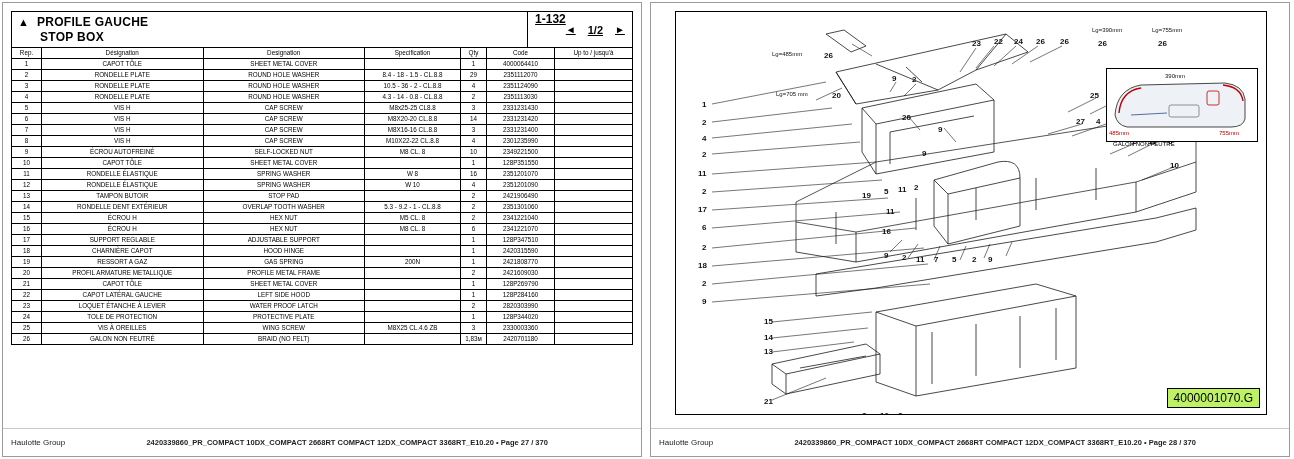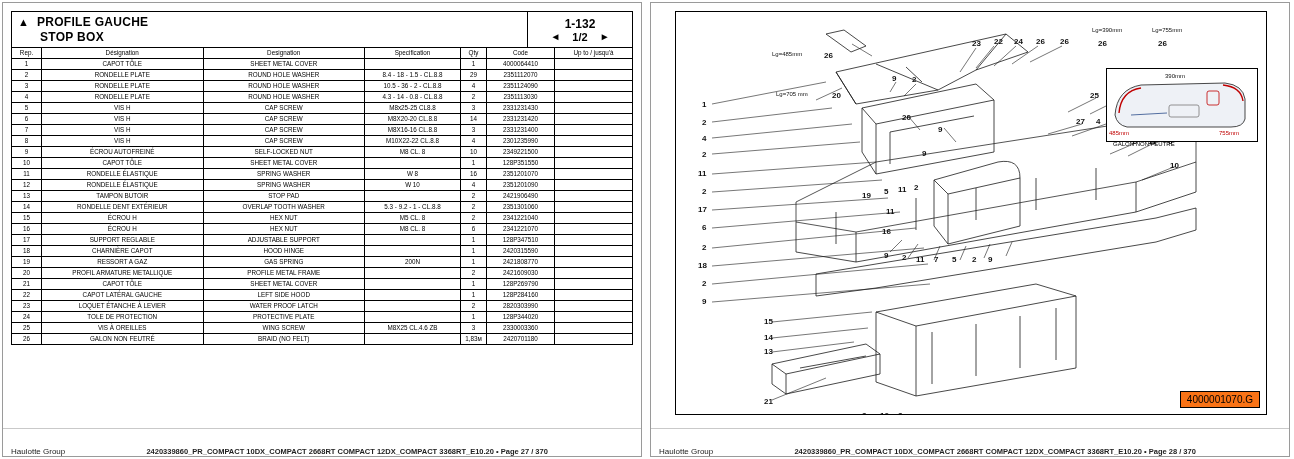--- a/index.html
+++ b/index.html
@@ -4,36 +4,36 @@
 <style>
   html,body{margin:0;padding:0;background:#ffffff;}
   body{width:1294px;height:459px;font-family:"Liberation Sans",sans-serif;color:#000;}
   .sheet{position:relative;width:1294px;height:459px;display:flex;gap:8px;padding:0;box-sizing:border-box;}
 
   .page{position:relative;background:#fff;border:1px solid #9a9a9a;box-sizing:border-box;}
   .page-left{width:640px;height:455px;margin:2px 0 0 2px;}
   .page-right{width:640px;height:455px;margin:2px 0 0 0;}
 
   
-  .footer{position:absolute;left:0;right:0;bottom:0;height:28px;border-top:1px solid #c9c9c9;display:flex;align-items:flex-end;justify-content:space-between;padding:0 8px;box-sizing:border-box;font-size:7.5px;color:#333;}
+  .footer{position:absolute;left:0;right:0;bottom:0;height:28px;border-top:1px solid #c9c9c9;display:flex;align-items:flex-end;justify-content:space-between;padding:9px 8px;box-sizing:border-box;font-size:7.5px;color:#333;}
   .footer .brand{font-size:8px;color:#222;}
   .footer .ref{font-size:7.5px;color:#222;font-weight:bold;}
 
   
   .tbl-wrap{position:absolute;left:8px;top:8px;right:8px;}
   table.parts{border-collapse:collapse;width:100%;table-layout:fixed;}
   table.parts td,table.parts th{border:1px solid #000;font-size:6.3px;line-height:1.05;padding:1px 2px;text-align:center;vertical-align:middle;height:11px;box-sizing:border-box;}
   .hdr-row td{font-size:6.8px;font-weight:normal;background:#fff;height:13px;}
   .title-block{border:1px solid #000;border-bottom:none;display:flex;align-items:stretch;}
   .title-left{flex:1;padding:3px 6px;display:flex;flex-direction:column;justify-content:center;gap:1px;border-right:1px solid #000;}
   .title-row{display:flex;align-items:center;gap:8px;}
   .tri{font-size:11px;line-height:1;}
   .t-fr{font-size:12px;font-weight:bold;letter-spacing:.3px;}
   .t-en{font-size:12px;font-weight:bold;letter-spacing:.3px;padding-left:22px;}
-  .title-right{width:104px;display:flex;flex-direction:column;align-items:center;justify-content:center;font-weight:bold;font-size:11px;}
+  .title-right{width:104px;display:flex;flex-direction:row;justify-content:center;font-weight:bold;font-size:11px;text-decoration:underline;}
   .pg-top{font-size:12px;font-weight:bold;}
   .pg-bot{display:flex;align-items:center;gap:12px;font-size:11px;}
   .arw{font-size:10px;}
   .col-rep{width:30px;}
   .col-qty{width:26px;}
   .col-code{width:68px;}
   .col-upto{width:78px;}
   .col-spec{width:96px;}
   .tiny{font-size:5px;}
 
@@ -521,21 +521,21 @@
           </g>
           <g fill="#111">
             <text class="dim" x="58" y="9">390mm</text>
             <text class="dim" x="2" y="66" fill="#c00000">485mm</text>
             <text class="dim" x="112" y="66" fill="#c00000">755mm</text>
           </g>
         </svg>
         <div style="position:absolute;left:6px;top:72px;font-size:6px;">GALON NON FEUTRE</div>
       </div>
 
-      <div style="position:absolute;right:6px;bottom:6px;border:1px solid #000;background:#f97316;padding:2px 6px;font-size:10px;">4000001070.G</div>
+      <div style="position:absolute;right:6px;bottom:6px;border:1px solid #000;background:#bef264;padding:2px 6px;font-size:12px;">4000001070.G</div>
     </div>
 
     <div class="footer">
       <span class="brand">Haulotte Group</span>
       <span class="ref">2420339860_PR_COMPACT 10DX_COMPACT 2668RT COMPACT 12DX_COMPACT 3368RT_E10.20 • Page 28 / 370</span>
       <span style="width:4px"></span>
     </div>
   </div>
 </div>
 

